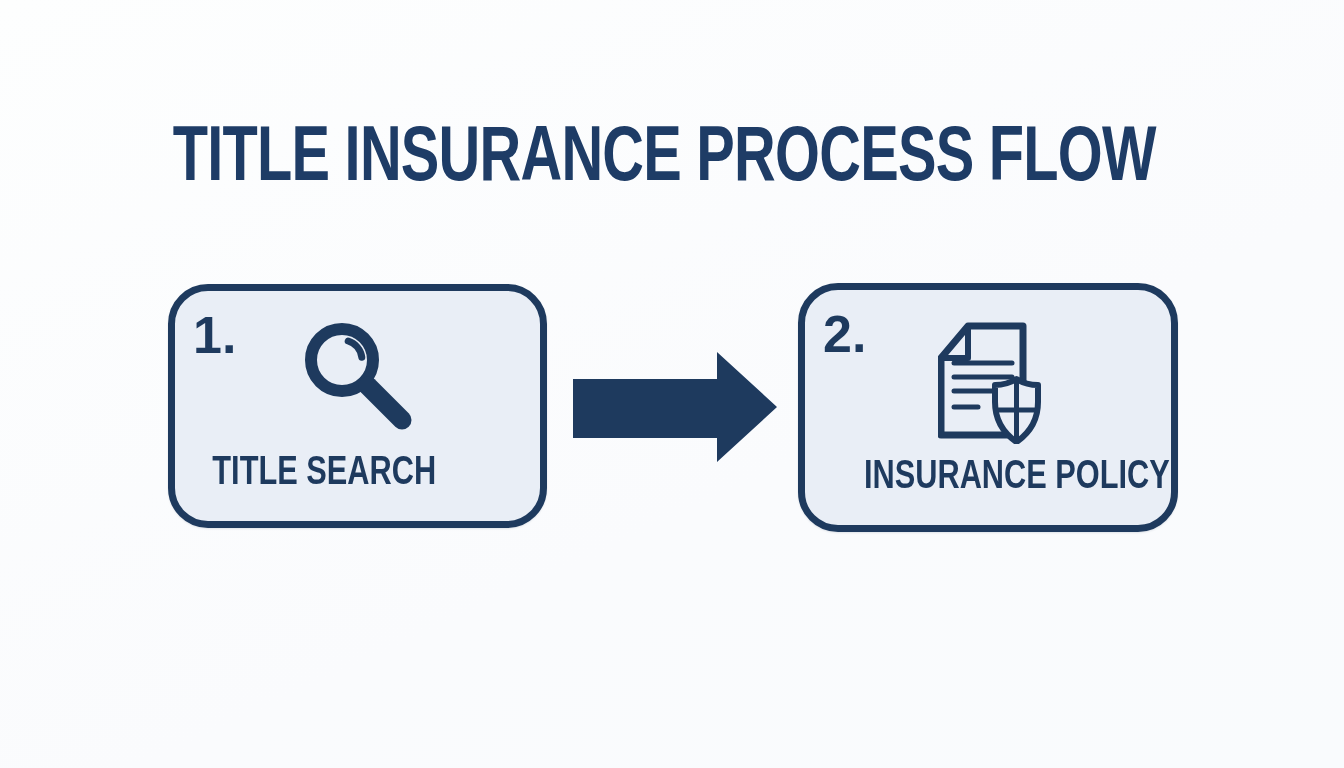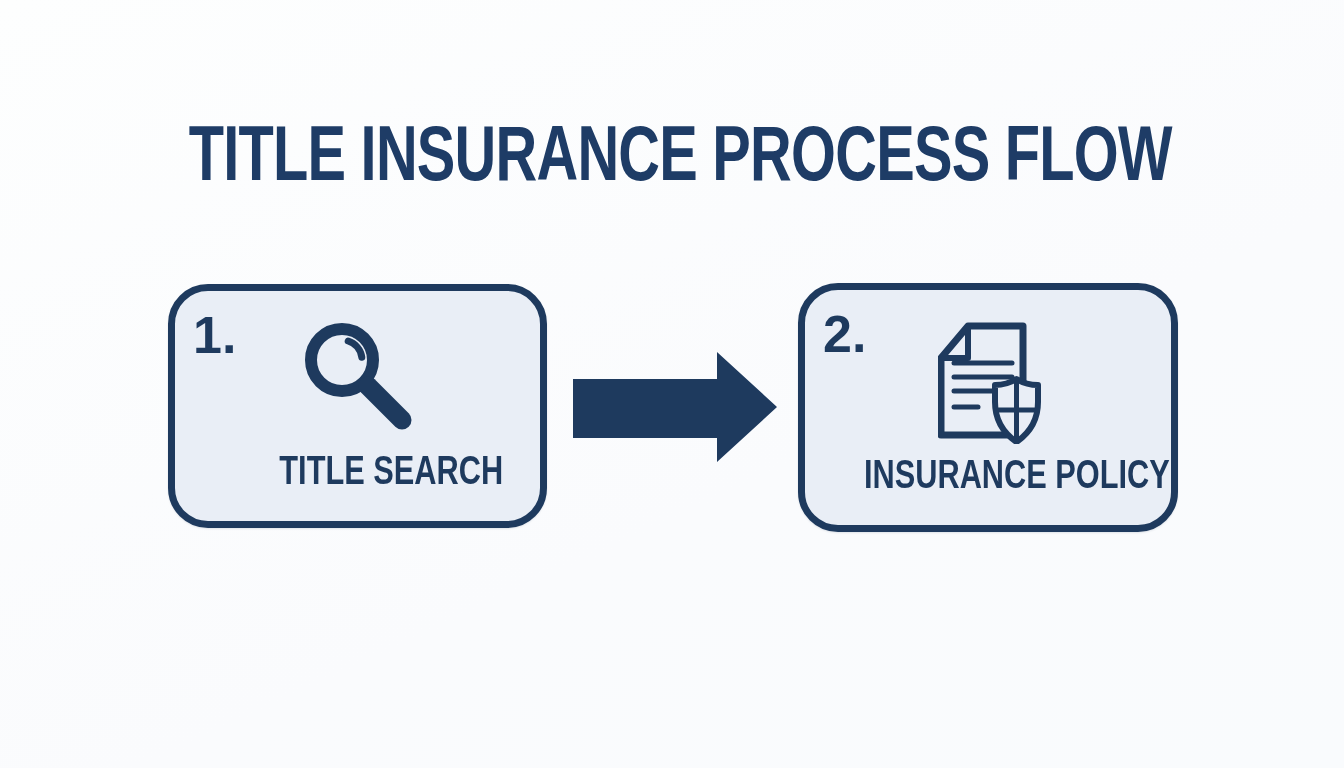--- a/index.html
+++ b/index.html
@@ -12,21 +12,21 @@
     overflow: hidden;
   }
   .canvas {
     position: relative;
     width: 1344px; height: 768px;
     background: linear-gradient(155deg, #fdfefe 0%, #fafbfd 60%, #f9fbfd 100%);
     color: var(--navy, #1e3a5e);
   }
   .title {
     position: absolute;
-    top: 114px; left: 16px; width: 1324px;
+    top: 114px; left: 0; width: 1324px;
     text-align: left;
     font-size: 78px; font-weight: bold;
     line-height: 1; letter-spacing: -1px;
     color: var(--title-navy, #1e3c66);
     white-space: nowrap;
   }
   .title-inner {
     display: inline-block;
     transform: scaleX(0.74);
     transform-origin: center;
@@ -44,21 +44,21 @@
   .step-num {
     position: absolute;
     left: 18px; top: 16px;
     font-size: 52px; font-weight: bold;
     line-height: 1.1;
     color: var(--navy, #1e3a5e);
   }
   .step-label {
     position: absolute;
     left: 0; width: 100%;
-    text-align: right;
+    text-align: left;
     font-size: 41px; font-weight: bold;
     line-height: 1;
     white-space: nowrap;
     color: var(--navy, #1e3a5e);
   }
   .step-1 .step-label { top: 159px; }
   .step-2 .step-label { top: 164px; margin-left: 8px; }
   .label-inner {
     display: inline-block;
     transform: scaleX(0.75);

